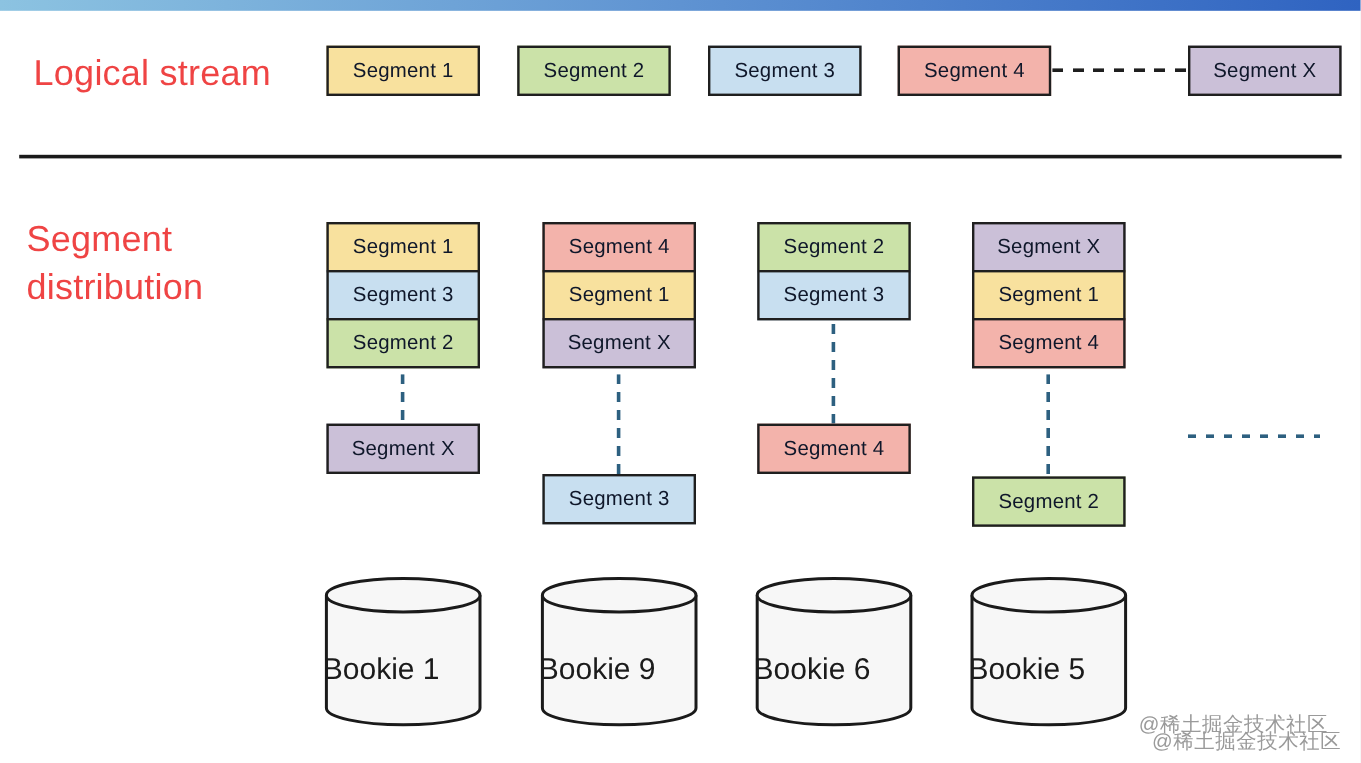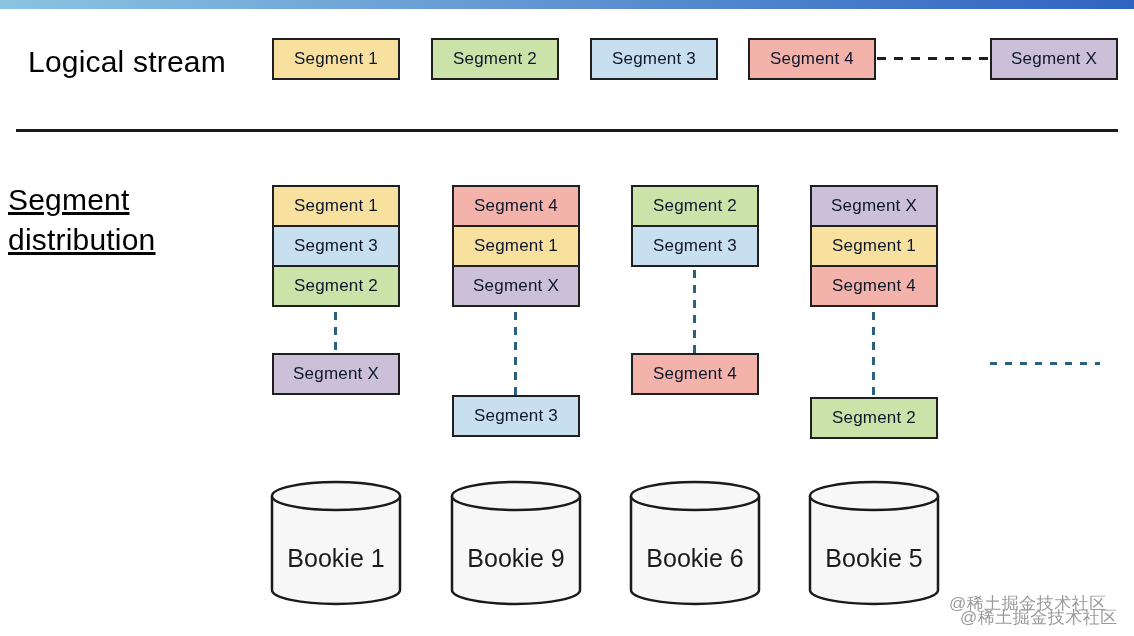--- a/index.html
+++ b/index.html
@@ -10,25 +10,25 @@
     overflow:hidden;
     font-family:"Liberation Sans", sans-serif;
     margin:0 auto;
   }
   .top-bar{
     position:absolute;left:0;top:0;width:1134px;height:9px;
     background:linear-gradient(to right,#8cc3e1 0%,#5f93d2 50%,#2f63c1 100%);
   }
   .heading{
     position:absolute;
-    font-size:30px;color:#000000;letter-spacing:0.2px;
+    font-size:30px;color:#ef4444;letter-spacing:0.2px;
     line-height:40px;
   }
   .heading.logical{left:28px;top:42px;}
-  .heading.dist{left:8px;top:180px;width:210px;text-decoration:underline;}
+  .heading.dist{left:22px;top:180px;width:210px;}
   .divider{
     position:absolute;left:16px;top:129px;width:1102px;height:3px;
     background:#1a1a1a;
   }
   .segbox{
     width:128px;height:42px;
     border:2px solid #1f1f1f;
     box-sizing:border-box;
     display:flex;align-items:center;justify-content:center;
     font-size:17px;color:#0f172a;
@@ -52,21 +52,21 @@
     background:repeating-linear-gradient(to right,#2d6080 0 7px,transparent 7px 15px);
   }
   .vdash{
     position:absolute;width:3px;
     background:repeating-linear-gradient(to bottom,#2d6080 0 8px,transparent 8px 15px);
   }
   .bookie{position:absolute;top:478px;width:134px;height:132px;}
   .bookie svg{position:absolute;left:0;top:0;}
   .bookie-label{
     position:absolute;top:66px;left:0;width:100%;
-    text-align:center;font-size:25px;color:#1b1b1b;
+    text-align:left;font-size:25px;color:#1b1b1b;
   }
   .watermark{
     position:absolute;color:#9a9a9a;font-size:17px;letter-spacing:0.5px;
     white-space:nowrap;
   }
 </style>
 </head>
 <body>
 
 <div class="canvas">

